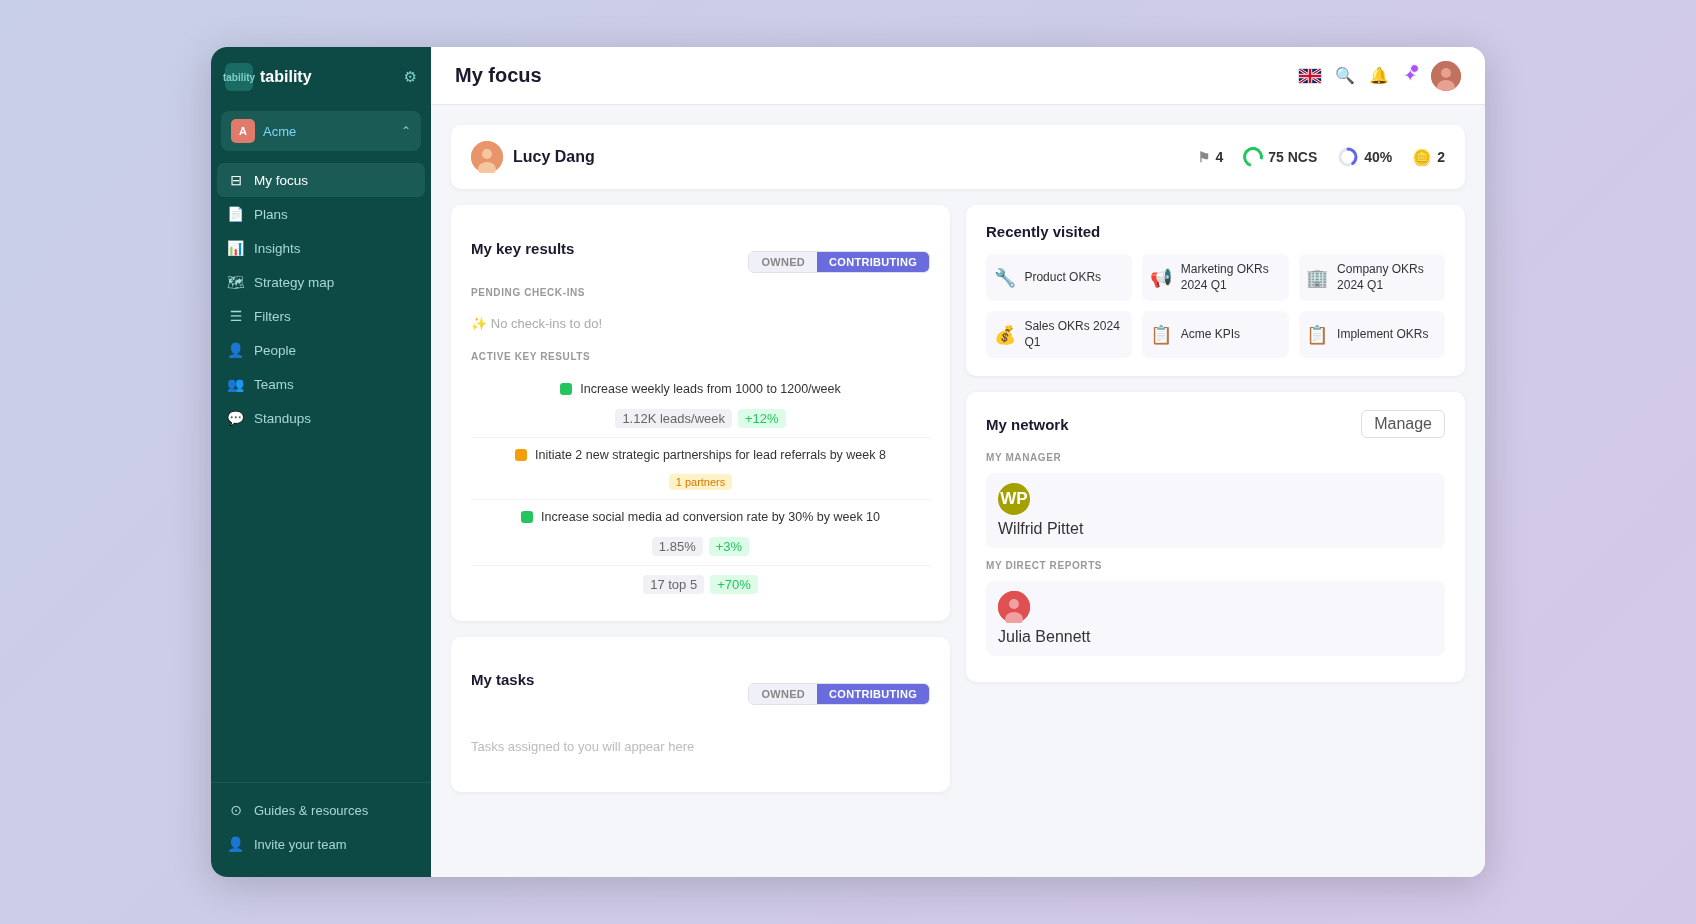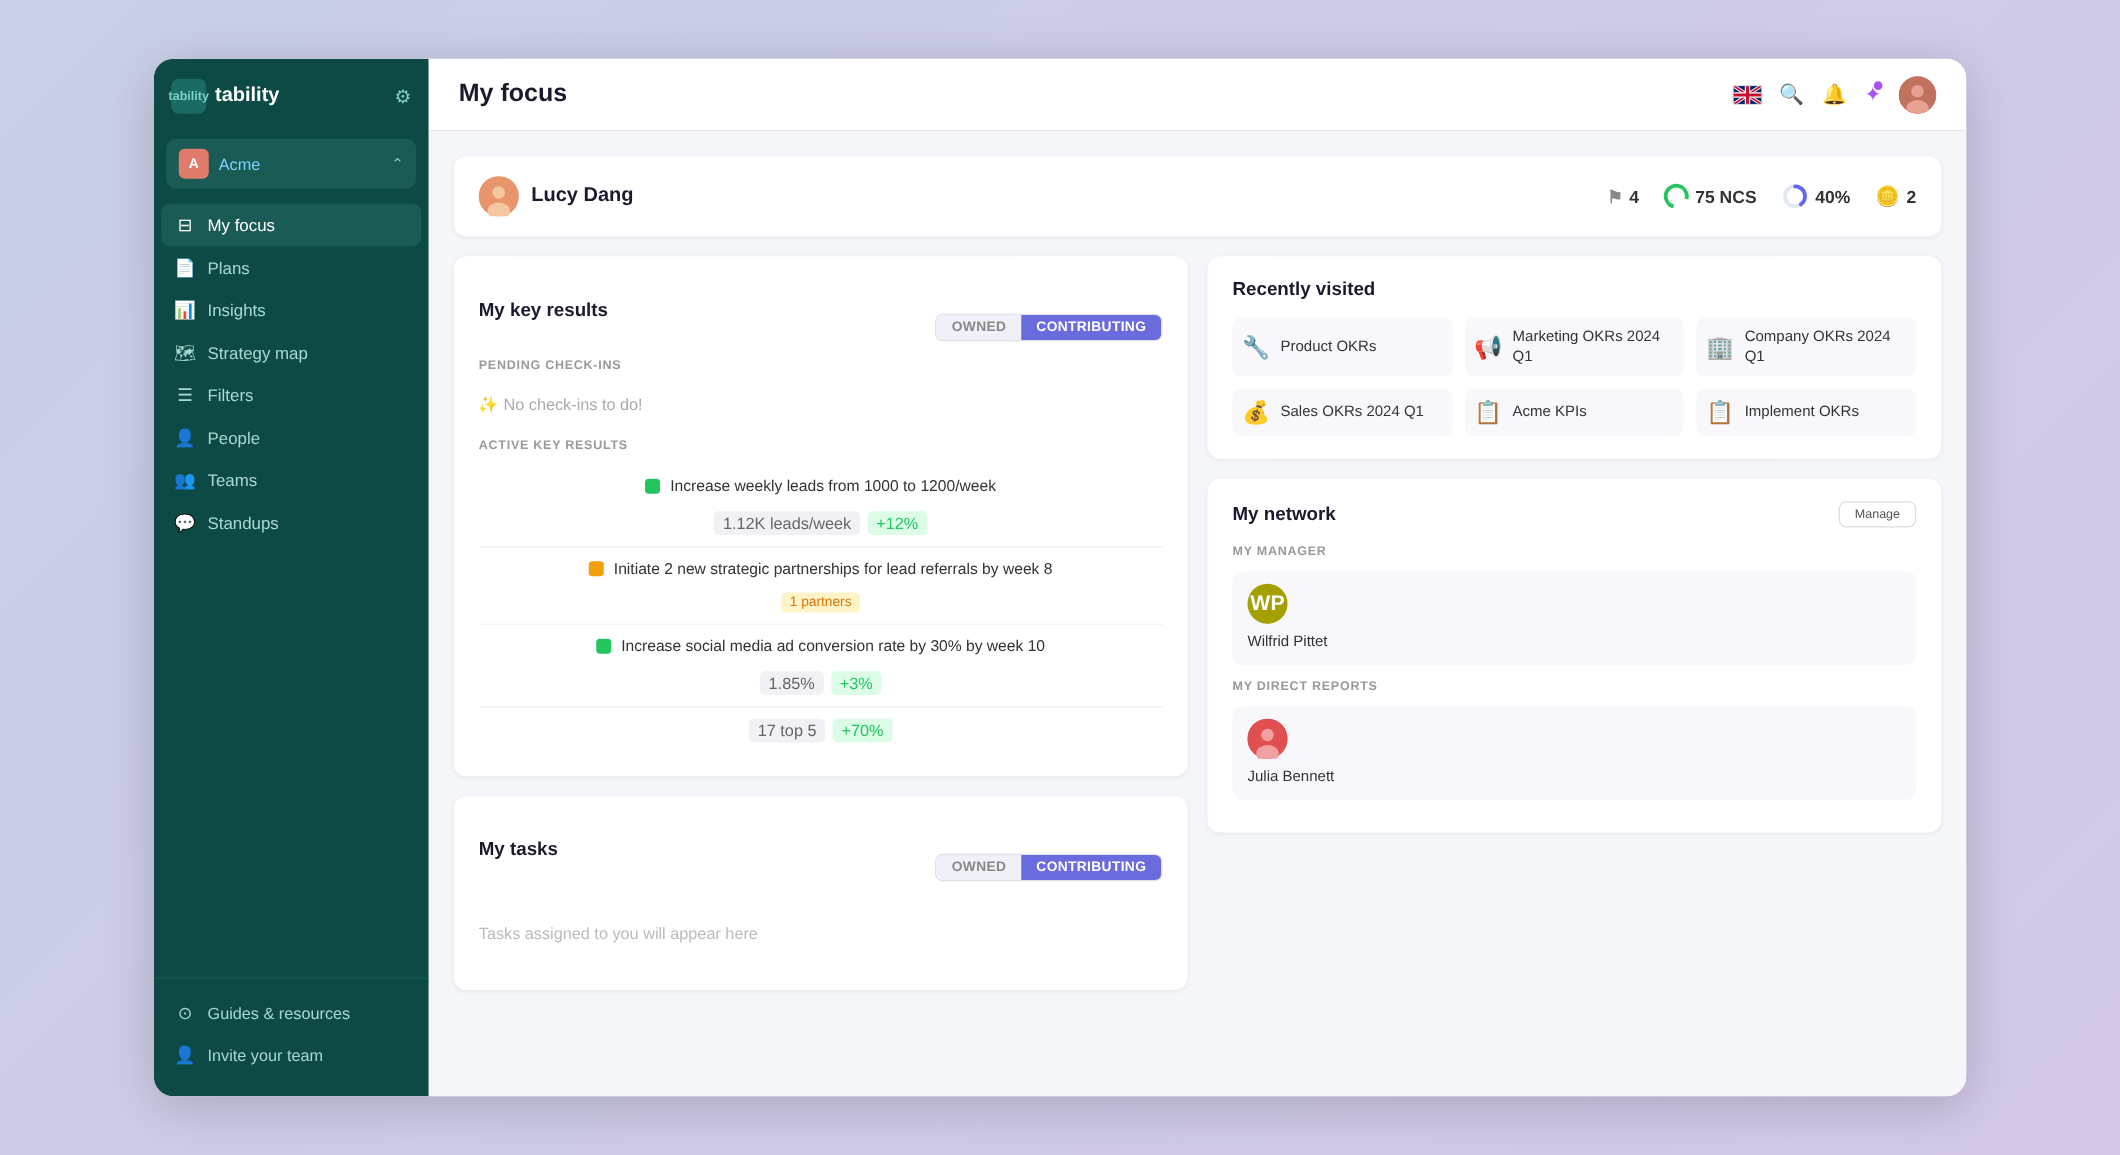--- a/index.html
+++ b/index.html
@@ -5,21 +5,21 @@
     * { box-sizing: border-box; margin: 0; padding: 0; }
     body {
       background: linear-gradient(135deg, #c8cfe8 0%, #d4c8e8 100%);
       min-height: 100vh;
       display: flex;
       align-items: center;
       justify-content: center;
       font-family: -apple-system, BlinkMacSystemFont, 'Segoe UI', sans-serif;
     }
     .app-window {
-      width: 1450px;
+      width: 1274px;
       height: 830px;
       background: #fff;
       border-radius: 16px;
       overflow: hidden;
       display: flex;
       box-shadow: 0 8px 40px rgba(0,0,0,0.18);
     }
     
     .sidebar {
       width: 220px;
@@ -372,21 +372,21 @@
       display: flex;
       align-items: center;
       justify-content: space-between;
       margin-bottom: 14px;
     }
     .manage-btn {
       padding: 4px 12px;
       border: 1px solid #ddd;
       border-radius: 6px;
       background: #fff;
-      font-size: 10px;
+      font-size: 16px;
       color: #555;
       cursor: pointer;
     }
     .network-person {
       background: #f8f8fc;
       border-radius: 8px;
       padding: 10px 12px;
       margin-bottom: 8px;
     }
     .person-avatar {
@@ -397,21 +397,21 @@
       align-items: center;
       justify-content: center;
       font-size: 17px;
       font-weight: 700;
       color: #fff;
       margin-bottom: 5px;
     }
     .person-avatar.olive { background: #a3a000; }
     .person-avatar.red { background: #e05050; }
     .person-name {
-      font-size: 12px;
+      font-size: 16px;
       color: #333;
       font-weight: 500;
     }
     
     .tasks-empty {
       font-size: 13px;
       color: #bbb;
       padding: 20px 0;
     }
     

